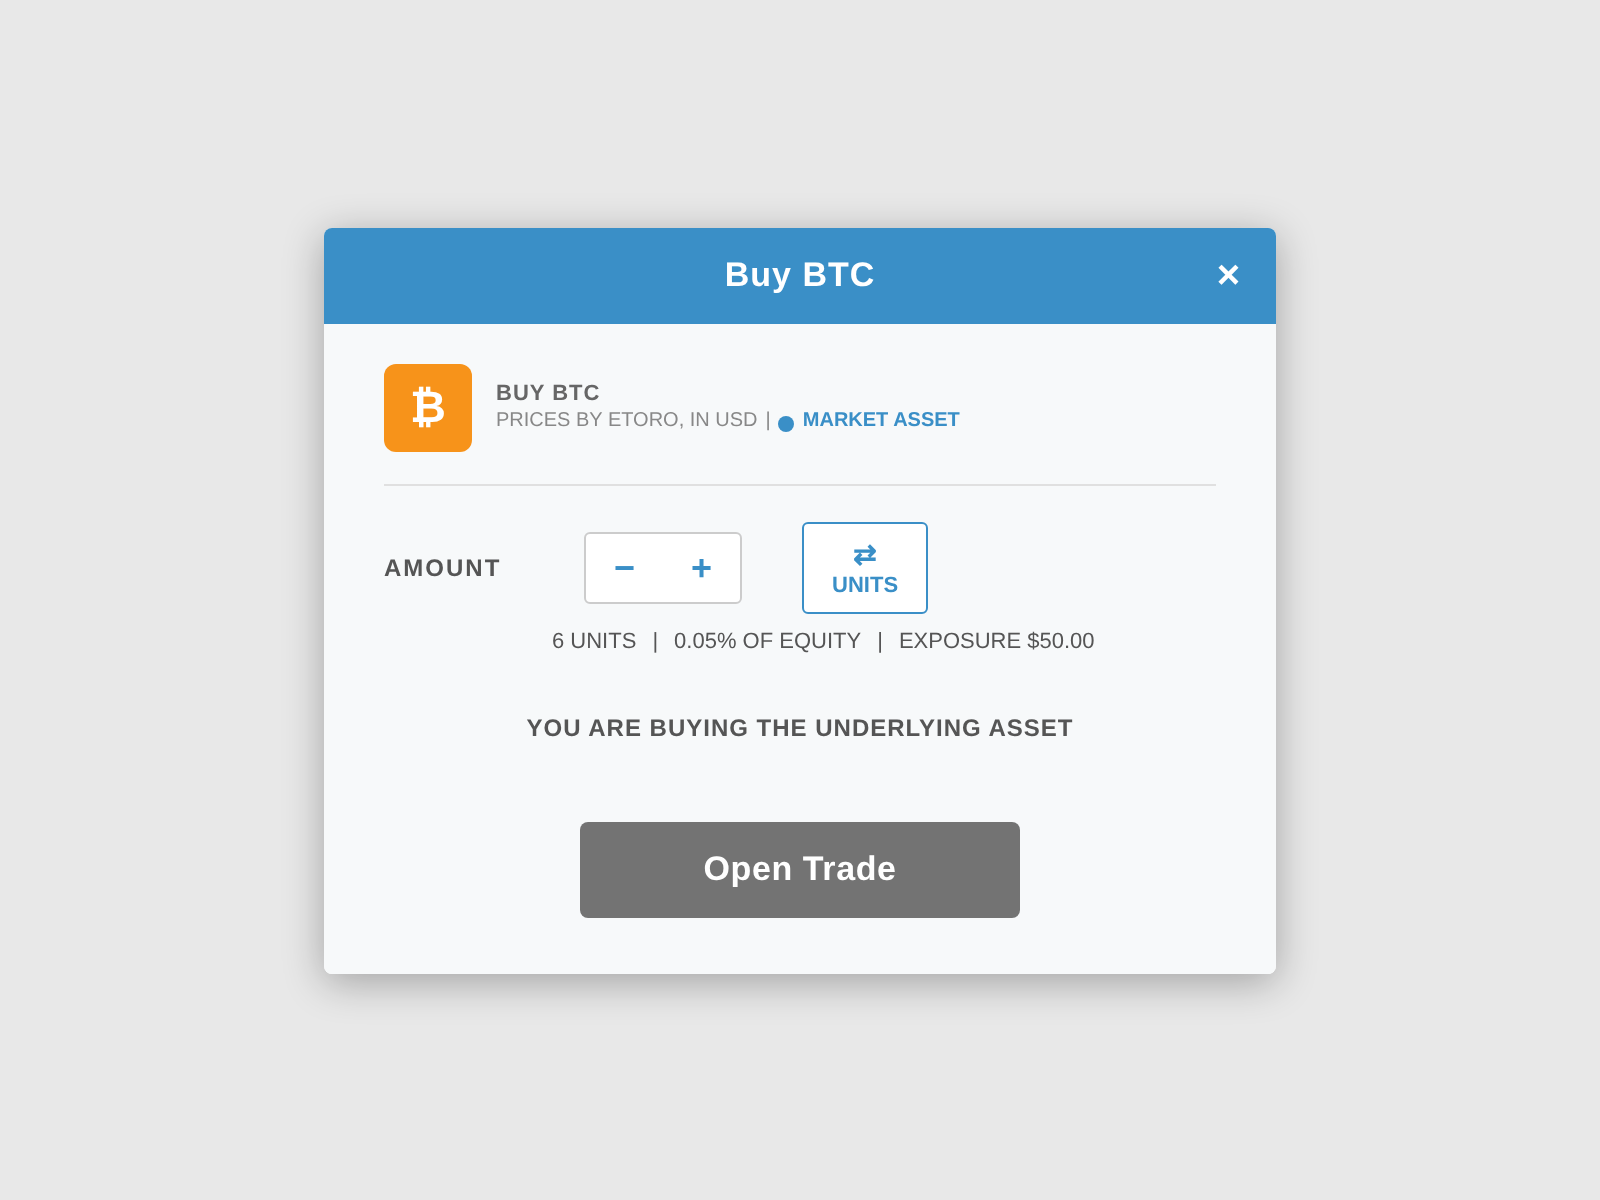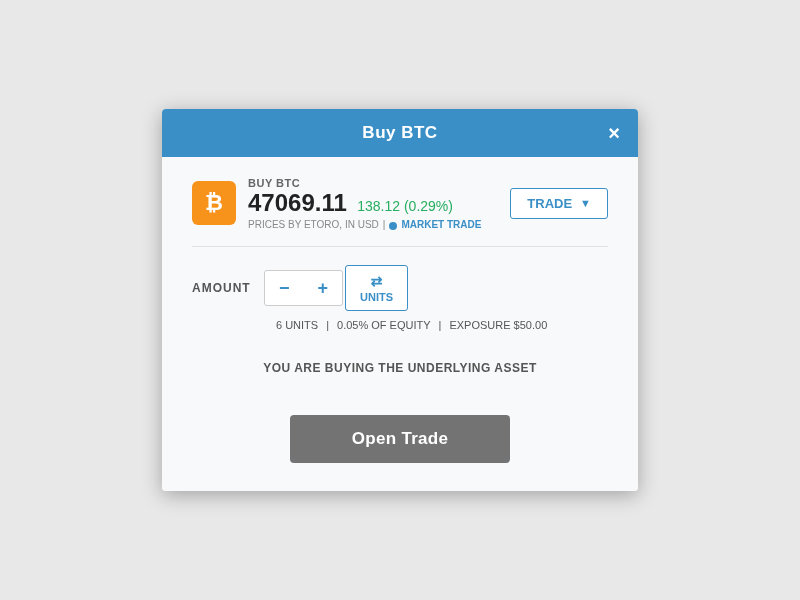--- a/index.html
+++ b/index.html
@@ -129,21 +129,21 @@
       display: flex;
       align-items: center;
       gap: 8px;
     }
     .trade-dropdown .arrow {
       font-size: 11px;
     }
     .amount-row {
       display: flex;
       align-items: center;
-      gap: 2px;
+      gap: 30px;
       margin-bottom: 8px;
     }
     .amount-label {
       font-size: 12px;
       font-weight: bold;
       color: #555;
       letter-spacing: 1px;
       min-width: 70px;
     }
     .amount-controls {
@@ -250,36 +250,28 @@
 
   <div class="modal-body">
 
     <div class="asset-row">
       <div class="asset-left">
         <div class="btc-icon">
           <span>₿</span>
         </div>
         <div class="asset-info">
           <span class="asset-label">BUY BTC</span>
-          <div>
-            <span class="asset-price">47069.11</span>
-            <span class="asset-change">138.12 (0.29%)</span>
-          </div>
           <div class="asset-meta">
             <span>PRICES BY ETORO, IN USD</span>
             <span>|</span>
             <span class="market-open-dot"></span>
-            <span class="market-open-text">MARKET TRADE</span>
+            <span class="market-open-text">MARKET ASSET</span>
           </div>
         </div>
       </div>
-      <button class="trade-dropdown">
-        <span>TRADE</span>
-        <span class="arrow">▼</span>
-      </button>
     </div>
 
     <div class="amount-row">
       <span class="amount-label">AMOUNT</span>
       <div class="amount-controls">
         <button class="amount-btn minus">−</button>
         <button class="amount-btn plus">+</button>
       </div>
       <button class="units-btn">
         <span class="units-icon">⇄</span>

